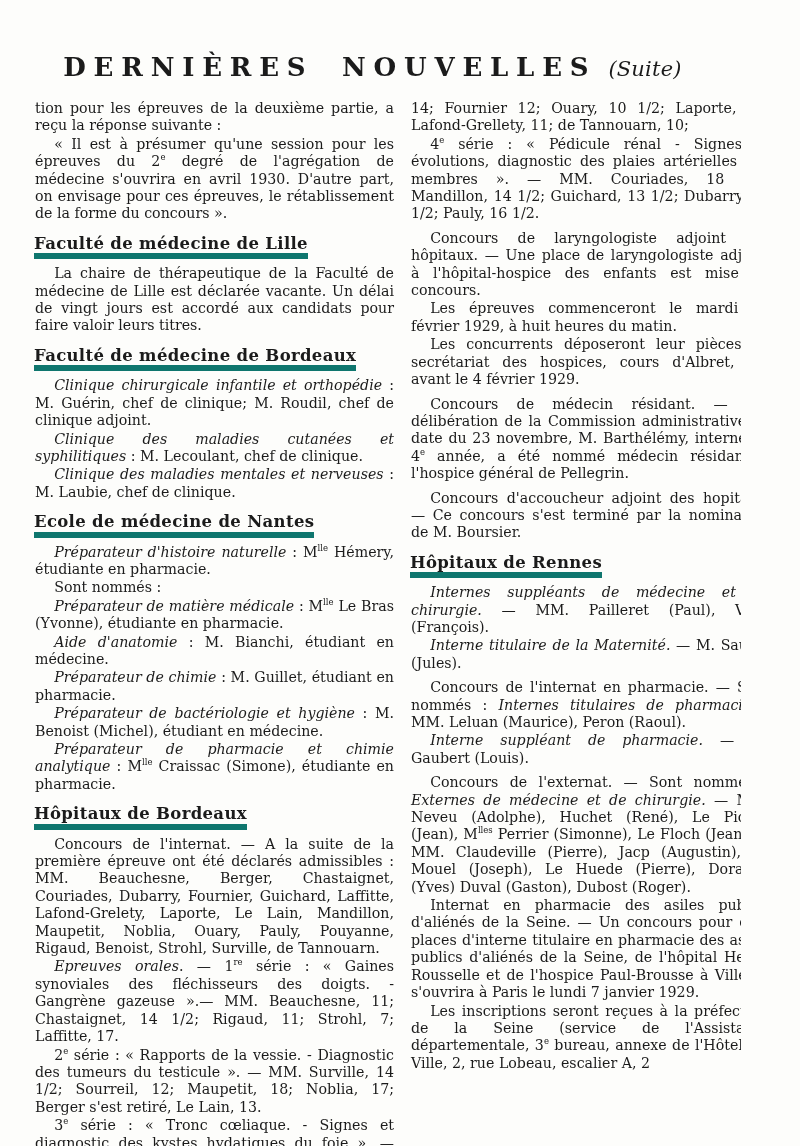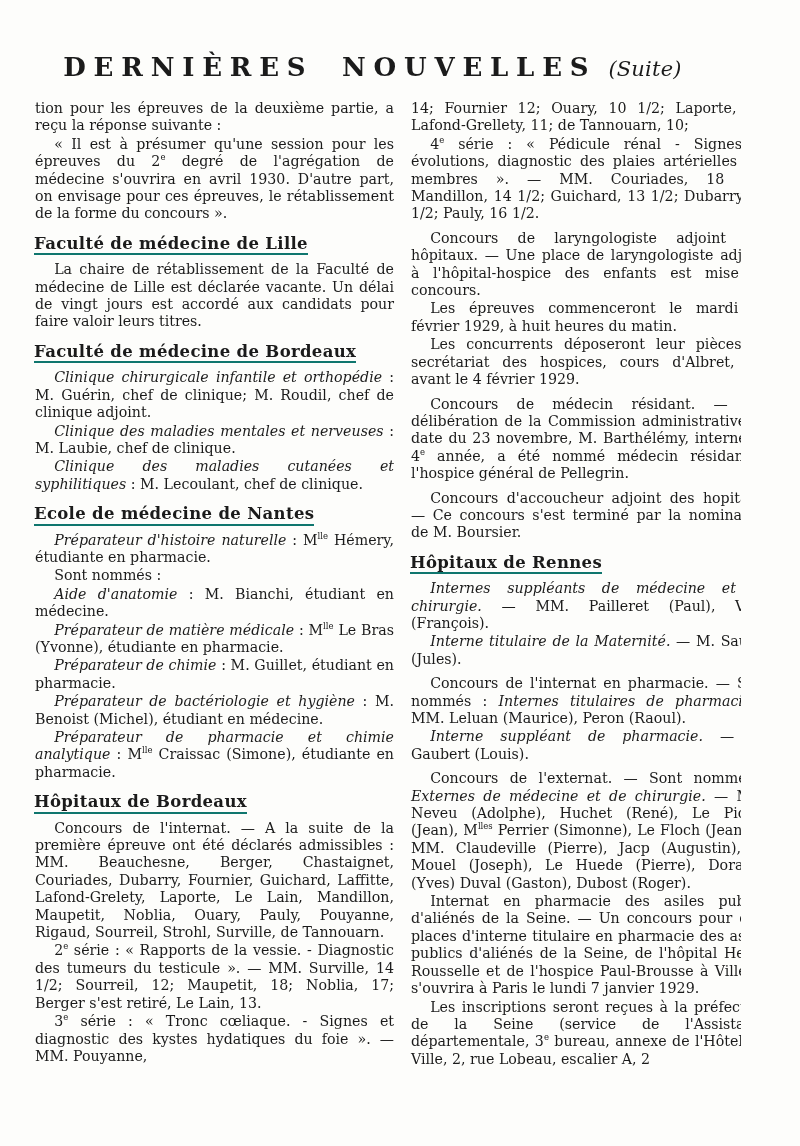--- a/index.html
+++ b/index.html
@@ -58,51 +58,52 @@
   .section-heading {
     font-size: 16.5px;
     font-weight: bold;
     text-align: left;
     margin: 12px 0 6px 0;
     text-indent: 0;
     letter-spacing: 0.02em;
   }
   .heading-text {
     display: inline-block;
-    border-bottom: 2px solid #0f766e;
+    border-bottom: 6px solid #0f766e;
     padding-bottom: 1px;
   }
 </style>
 </head>
 <body>
 
 <div class="page">
   <header class="masthead">
     <span class="title-main">DERNIÈRES NOUVELLES</span><span class="title-suffix">(Suite)</span>
   </header>
   <main class="columns">
     <section class="column" id="col-0">
         <p class="para no-indent"><span class="seg-n">tion pour les épreuves de la deuxième partie, a reçu la réponse suivante :</span></p>
         <p class="para"><span class="seg-n">« Il est à présumer qu'une session pour les épreuves du 2</span><span class="seg-sup">e</span><span class="seg-n"> degré de l'agrégation de médecine s'ouvrira en avril 1930. D'autre part, on envisage pour ces épreuves, le rétablissement de la forme du concours ».</span></p>
         <h2 class="section-heading"><span class="heading-text">Faculté de médecine de Lille</span></h2>
-        <p class="para"><span class="seg-n">La chaire de rétablissement de la Faculté de médecine de Lille est déclarée vacante. Un délai de vingt jours est accordé aux candidats pour faire valoir leurs titres.</span></p>
+        <p class="para"><span class="seg-n">La chaire de thérapeutique de la Faculté de médecine de Lille est déclarée vacante. Un délai de vingt jours est accordé aux candidats pour faire valoir leurs titres.</span></p>
         <h2 class="section-heading"><span class="heading-text">Faculté de médecine de Bordeaux</span></h2>
         <p class="para"><span class="seg-i">Clinique chirurgicale infantile et orthopédie</span><span class="seg-n"> : M. Guérin, chef de clinique; M. Roudil, chef de clinique adjoint.</span></p>
+        <p class="para"><span class="seg-i">Clinique des maladies cutanées et syphilitiques</span><span class="seg-n"> : M. Lecoulant, chef de clinique.</span></p>
         <p class="para"><span class="seg-i">Clinique des maladies mentales et nerveuses</span><span class="seg-n"> : M. Laubie, chef de clinique.</span></p>
-        <p class="para"><span class="seg-i">Clinique des maladies cutanées et syphilitiques</span><span class="seg-n"> : M. Lecoulant, chef de clinique.</span></p>
         <h2 class="section-heading"><span class="heading-text">Ecole de médecine de Nantes</span></h2>
         <p class="para"><span class="seg-i">Préparateur d'histoire naturelle</span><span class="seg-n"> : M</span><span class="seg-sup">lle</span><span class="seg-n"> Hémery, étudiante en pharmacie.</span></p>
         <p class="para"><span class="seg-n">Sont nommés :</span></p>
+        <p class="para"><span class="seg-i">Préparateur de matière médicale</span><span class="seg-n"> : M</span><span class="seg-sup">lle</span><span class="seg-n"> Le Bras (Yvonne), étudiante en pharmacie.</span></p>
         <p class="para"><span class="seg-i">Aide d'anatomie</span><span class="seg-n"> : M. Bianchi, étudiant en médecine.</span></p>
-        <p class="para"><span class="seg-i">Préparateur de matière médicale</span><span class="seg-n"> : M</span><span class="seg-sup">lle</span><span class="seg-n"> Le Bras (Yvonne), étudiante en pharmacie.</span></p>
         <p class="para"><span class="seg-i">Préparateur de chimie</span><span class="seg-n"> : M. Guillet, étudiant en pharmacie.</span></p>
         <p class="para"><span class="seg-i">Préparateur de bactériologie et hygiène</span><span class="seg-n"> : M. Benoist (Michel), étudiant en médecine.</span></p>
         <p class="para"><span class="seg-i">Préparateur de pharmacie et chimie analytique</span><span class="seg-n"> : M</span><span class="seg-sup">lle</span><span class="seg-n"> Craissac (Simone), étudiante en pharmacie.</span></p>
         <h2 class="section-heading"><span class="heading-text">Hôpitaux de Bordeaux</span></h2>
-        <p class="para"><span class="seg-b">Concours de l'internat.</span><span class="seg-n"> — A la suite de la première épreuve ont été déclarés admissibles : MM. Beauchesne, Berger, Chastaignet, Couriades, Dubarry, Fournier, Guichard, Laffitte, Lafond-Grelety, Laporte, Le Lain, Mandillon, Maupetit, Noblia, Ouary, Pauly, Pouyanne, Rigaud, Sourreil, Strohl, Surville, de Tannouarn.</span></p>
+        <p class="para"><span class="seg-b">Concours de l'internat.</span><span class="seg-n"> — A la suite de la première épreuve ont été déclarés admissibles : MM. Beauchesne, Berger, Chastaignet, Couriades, Dubarry, Fournier, Guichard, Laffitte, Lafond-Grelety, Laporte, Le Lain, Mandillon, Maupetit, Noblia, Ouary, Pauly, Pouyanne, Rigaud, Benoist, Strohl, Surville, de Tannouarn.</span></p>
+        <p class="para"><span class="seg-i">Epreuves orales</span><span class="seg-n">. — 1</span><span class="seg-sup">re</span><span class="seg-n"> série : « Gaines synoviales des fléchisseurs des doigts. - Gangrène gazeuse ».— MM. Beauchesne, 11; Chastaignet, 14 1/2; Rigaud, 11; Strohl, 7; Laffitte, 17.</span></p>
         <p class="para"><span class="seg-n">2</span><span class="seg-sup">e</span><span class="seg-n"> série : « Rapports de la vessie. - Diagnostic des tumeurs du testicule ». — MM. Surville, 14 1/2; Sourreil, 12; Maupetit, 18; Noblia, 17; Berger s'est retiré, Le Lain, 13.</span></p>
         <p class="para"><span class="seg-n">3</span><span class="seg-sup">e</span><span class="seg-n"> série : « Tronc cœliaque. - Signes et diagnostic des kystes hydatiques du foie ». — MM. Pouyanne,</span></p>
       </section>
     <section class="column" id="col-1">
         <p class="para no-indent"><span class="seg-n">14; Fournier 12; Ouary, 10 1/2; Laporte, 18; Lafond-Grellety, 11; de Tannouarn, 10;</span></p>
         <p class="para"><span class="seg-n">4</span><span class="seg-sup">e</span><span class="seg-n"> série : « Pédicule rénal - Signes et évolutions, diagnostic des plaies artérielles des membres ». — MM. Couriades, 18 1/2; Mandillon, 14 1/2; Guichard, 13 1/2; Dubarry, 14 1/2; Pauly, 16 1/2.</span></p>
         <p class="para gap"><span class="seg-b">Concours de laryngologiste adjoint des hôpitaux.</span><span class="seg-n"> — Une place de laryngologiste adjoint à l'hôpital-hospice des enfants est mise au concours.</span></p>
         <p class="para"><span class="seg-n">Les épreuves commenceront le mardi 19 février 1929, à huit heures du matin.</span></p>
         <p class="para"><span class="seg-n">Les concurrents déposeront leur pièces au secrétariat des hospices, cours d'Albret, 91, avant le 4 février 1929.</span></p>
         <p class="para gap"><span class="seg-b">Concours de médecin résidant.</span><span class="seg-n"> — Par délibération de la Commission administrative en date du 23 novembre, M. Barthélémy, interne de 4</span><span class="seg-sup">e</span><span class="seg-n"> année, a été nommé médecin résidant à l'hospice général de Pellegrin.</span></p>

